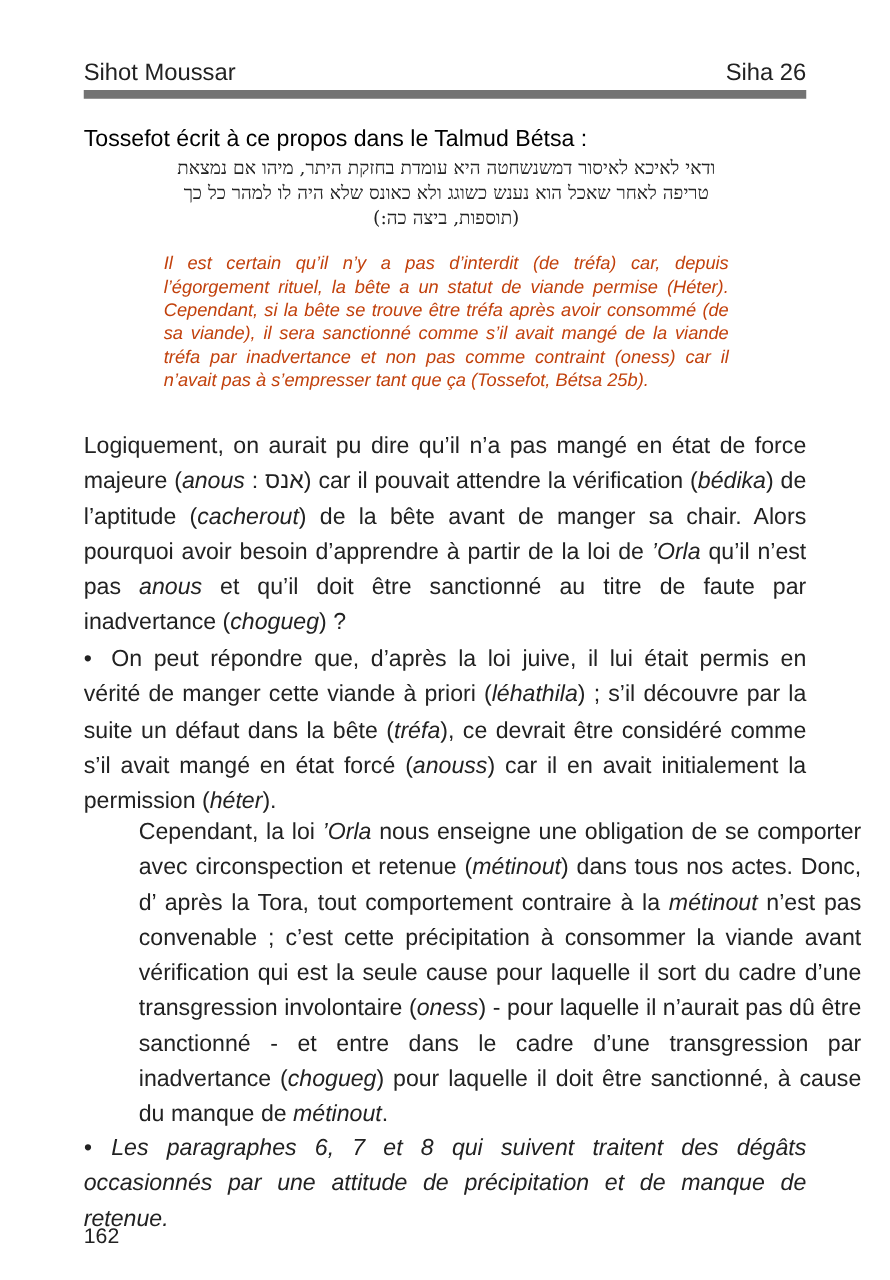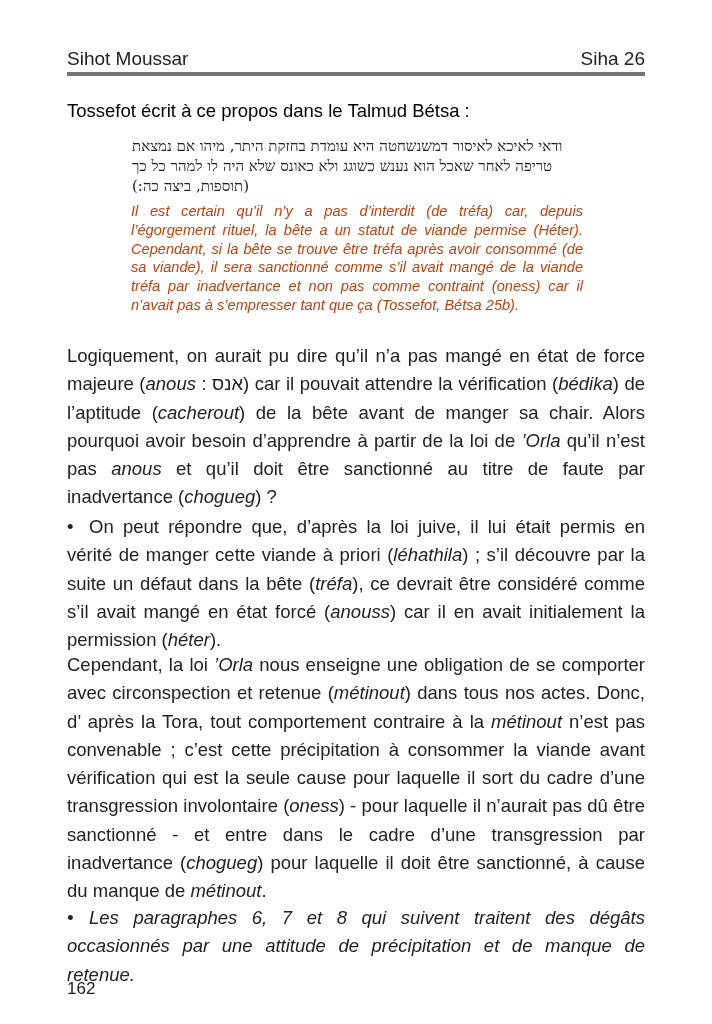--- a/index.html
+++ b/index.html
@@ -4,38 +4,38 @@
 <style>
   html, body { margin:0; padding:0; }
   body {
     width:712px; height:1024px; background:#ffffff; position:relative; overflow:hidden;
     font-family:"Liberation Sans", sans-serif; color:#222;
   }
   .page { position:absolute; left:67px; top:0; width:578px; }
   .header {
     position:absolute; left:0; top:44px; width:578px; height:26px;
     display:flex; justify-content:space-between; align-items:flex-end;
-    font-size:19px; color:#222; border-bottom:4px solid #737373; padding-bottom:2px;
+    font-size:19px; color:#222; border-bottom:7px solid #737373; padding-bottom:2px;
   }
   .intro { position:absolute; left:0; top:100px; font-size:18.5px; color:#000000; }
   .hebrew {
-    position:absolute; left:65px; top:136px; width:450px; direction:rtl; text-align:left;
+    position:absolute; left:65px; top:124px; width:450px; direction:rtl; text-align:center;
     font-family:"DejaVu Serif", serif; font-size:15px; line-height:20px; color:#222;
   }
   .translation {
     position:absolute; left:64px; top:202px; width:452px;
     font-style:italic; font-size:14.6px; line-height:18.8px; text-align:justify; color:#c2410c;
   }
   .body-text {
     position:absolute; left:0; width:578px; font-size:18.5px; line-height:28.3px;
     text-align:justify; color:#222;
   }
   .p1 { top:342px; }
   .p2 { top:513px; }
-  .p3 { top:651px; }
+  .p3 { top:651px;margin-left:44px; }
   .p4 { top:904px;font-style:italic; }
   .body-text i { font-style:italic; }
   .bullet { display:inline-block; width:22px; }
   .page-number {
     position:absolute; left:0; width:578px; top:979px; text-align:left; font-size:17px; color:#222;
   }
 </style>
 </head>
 <body>
 

